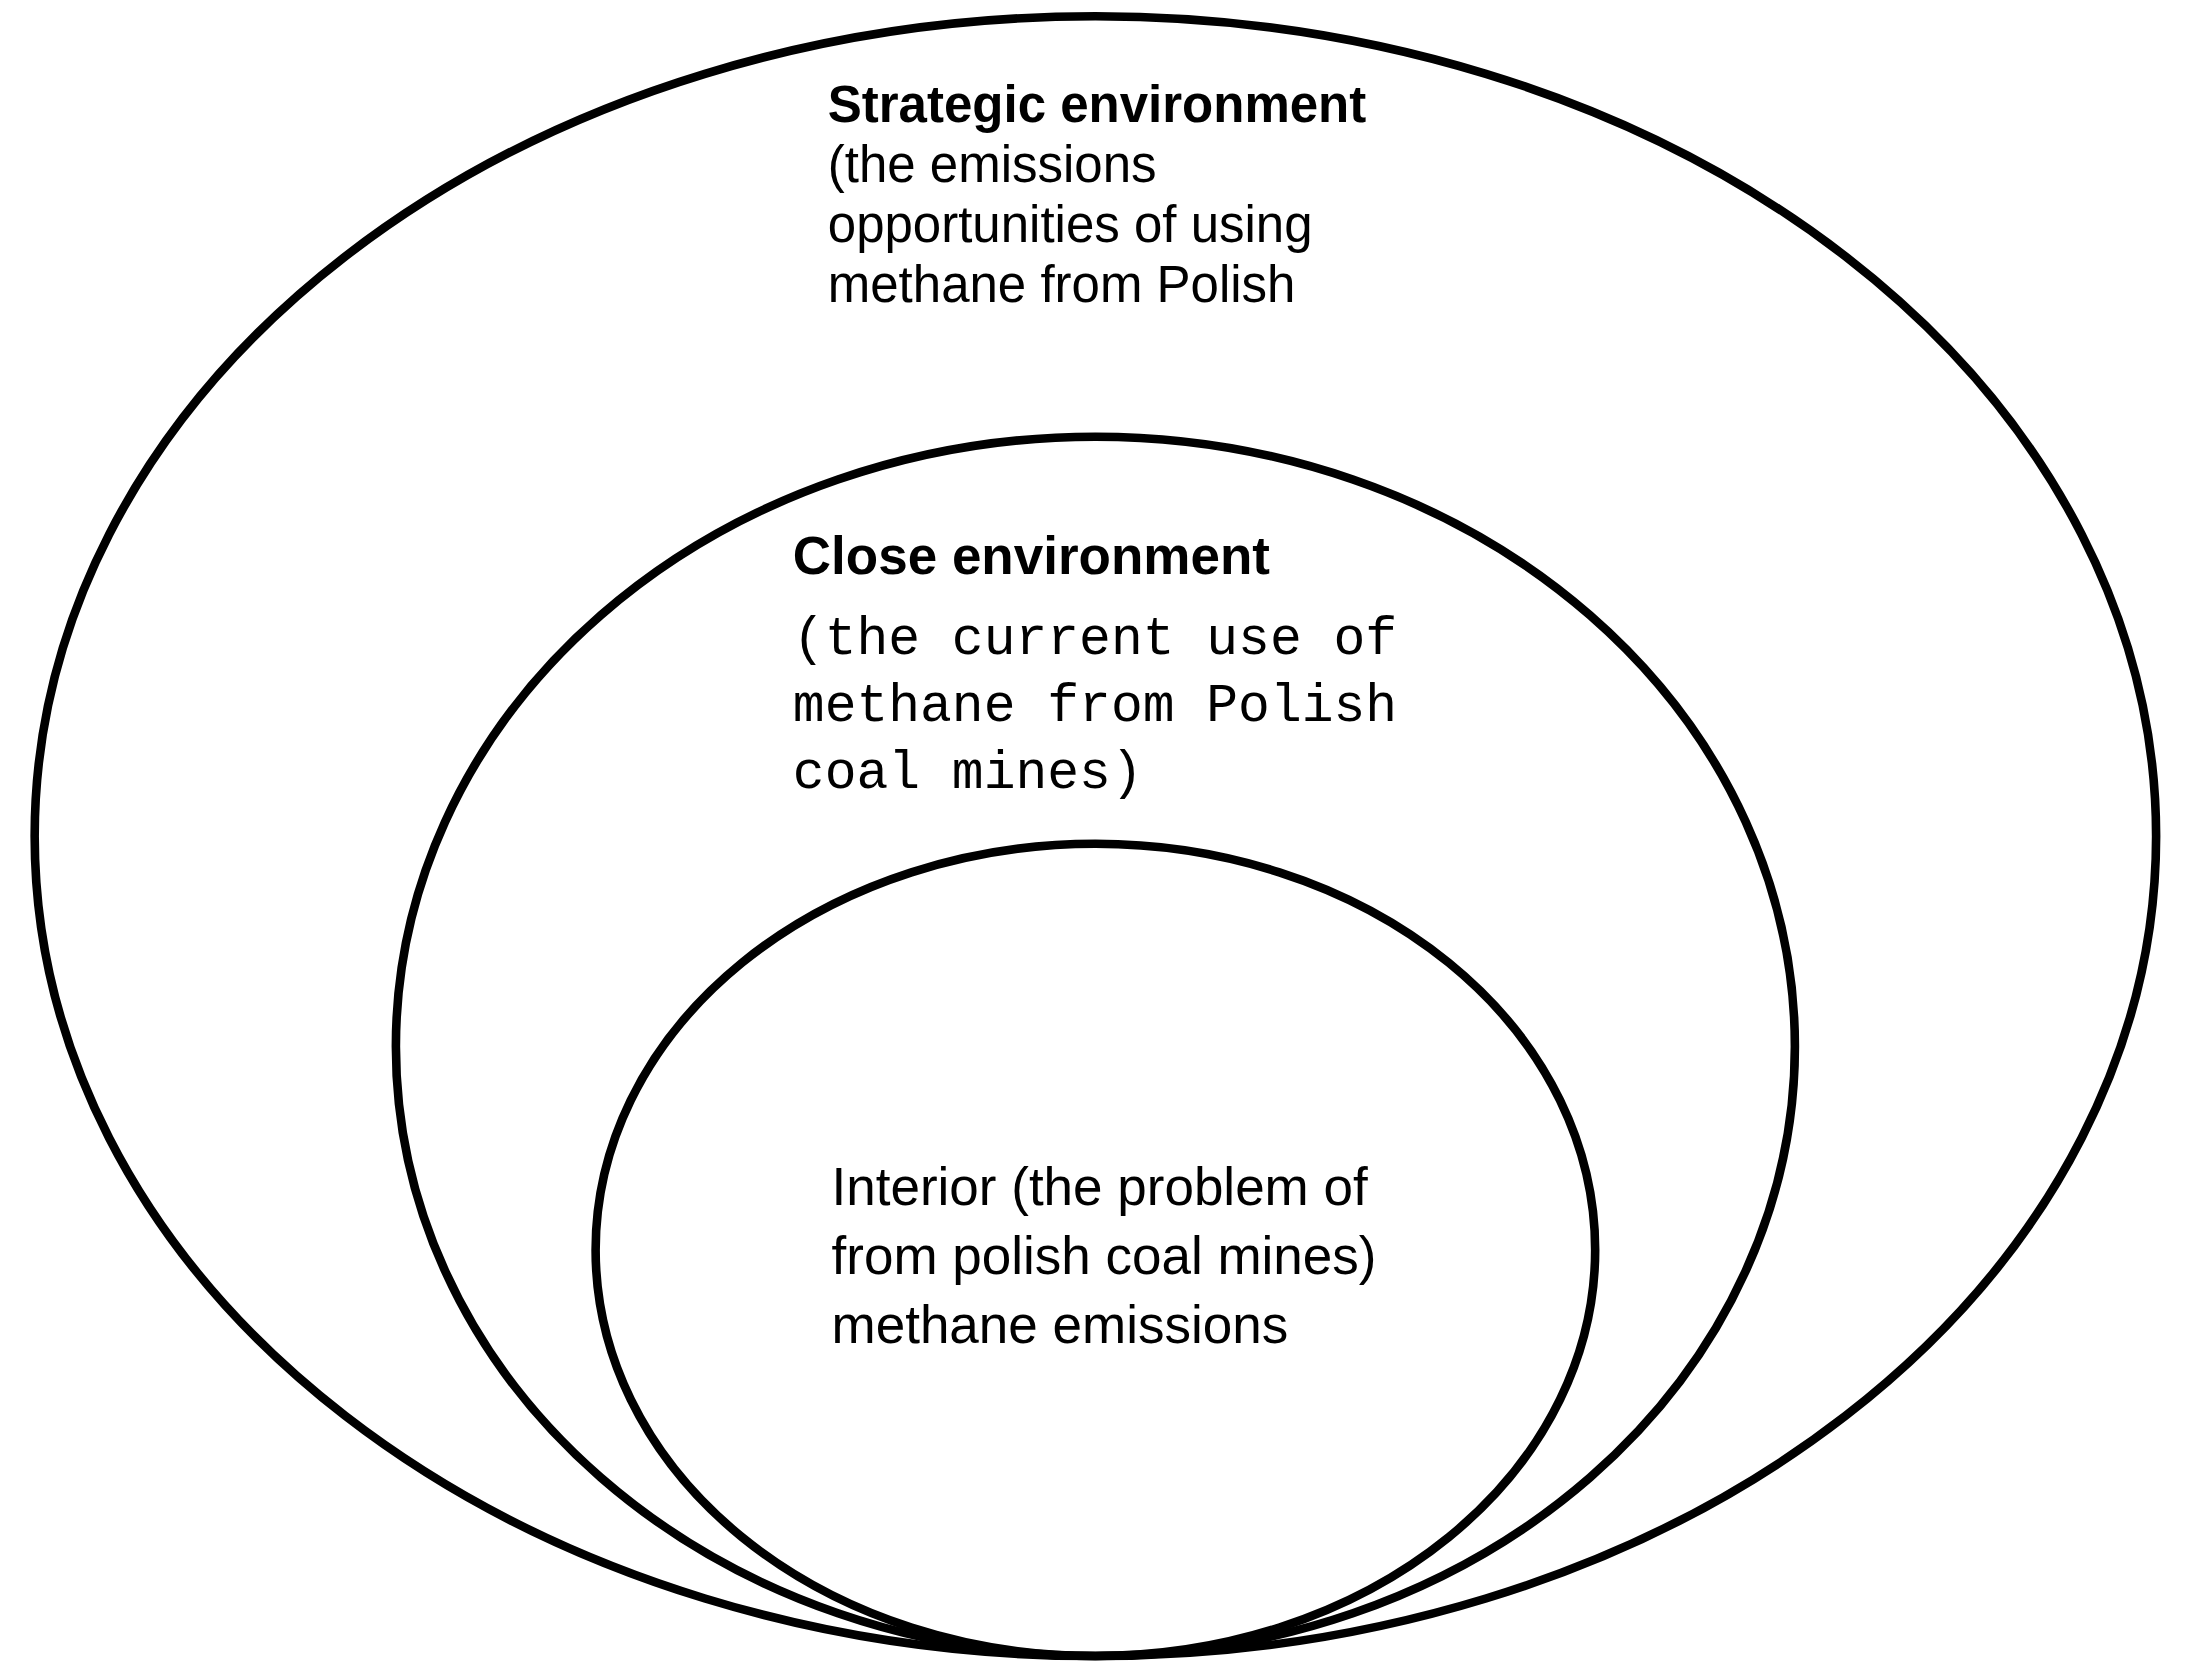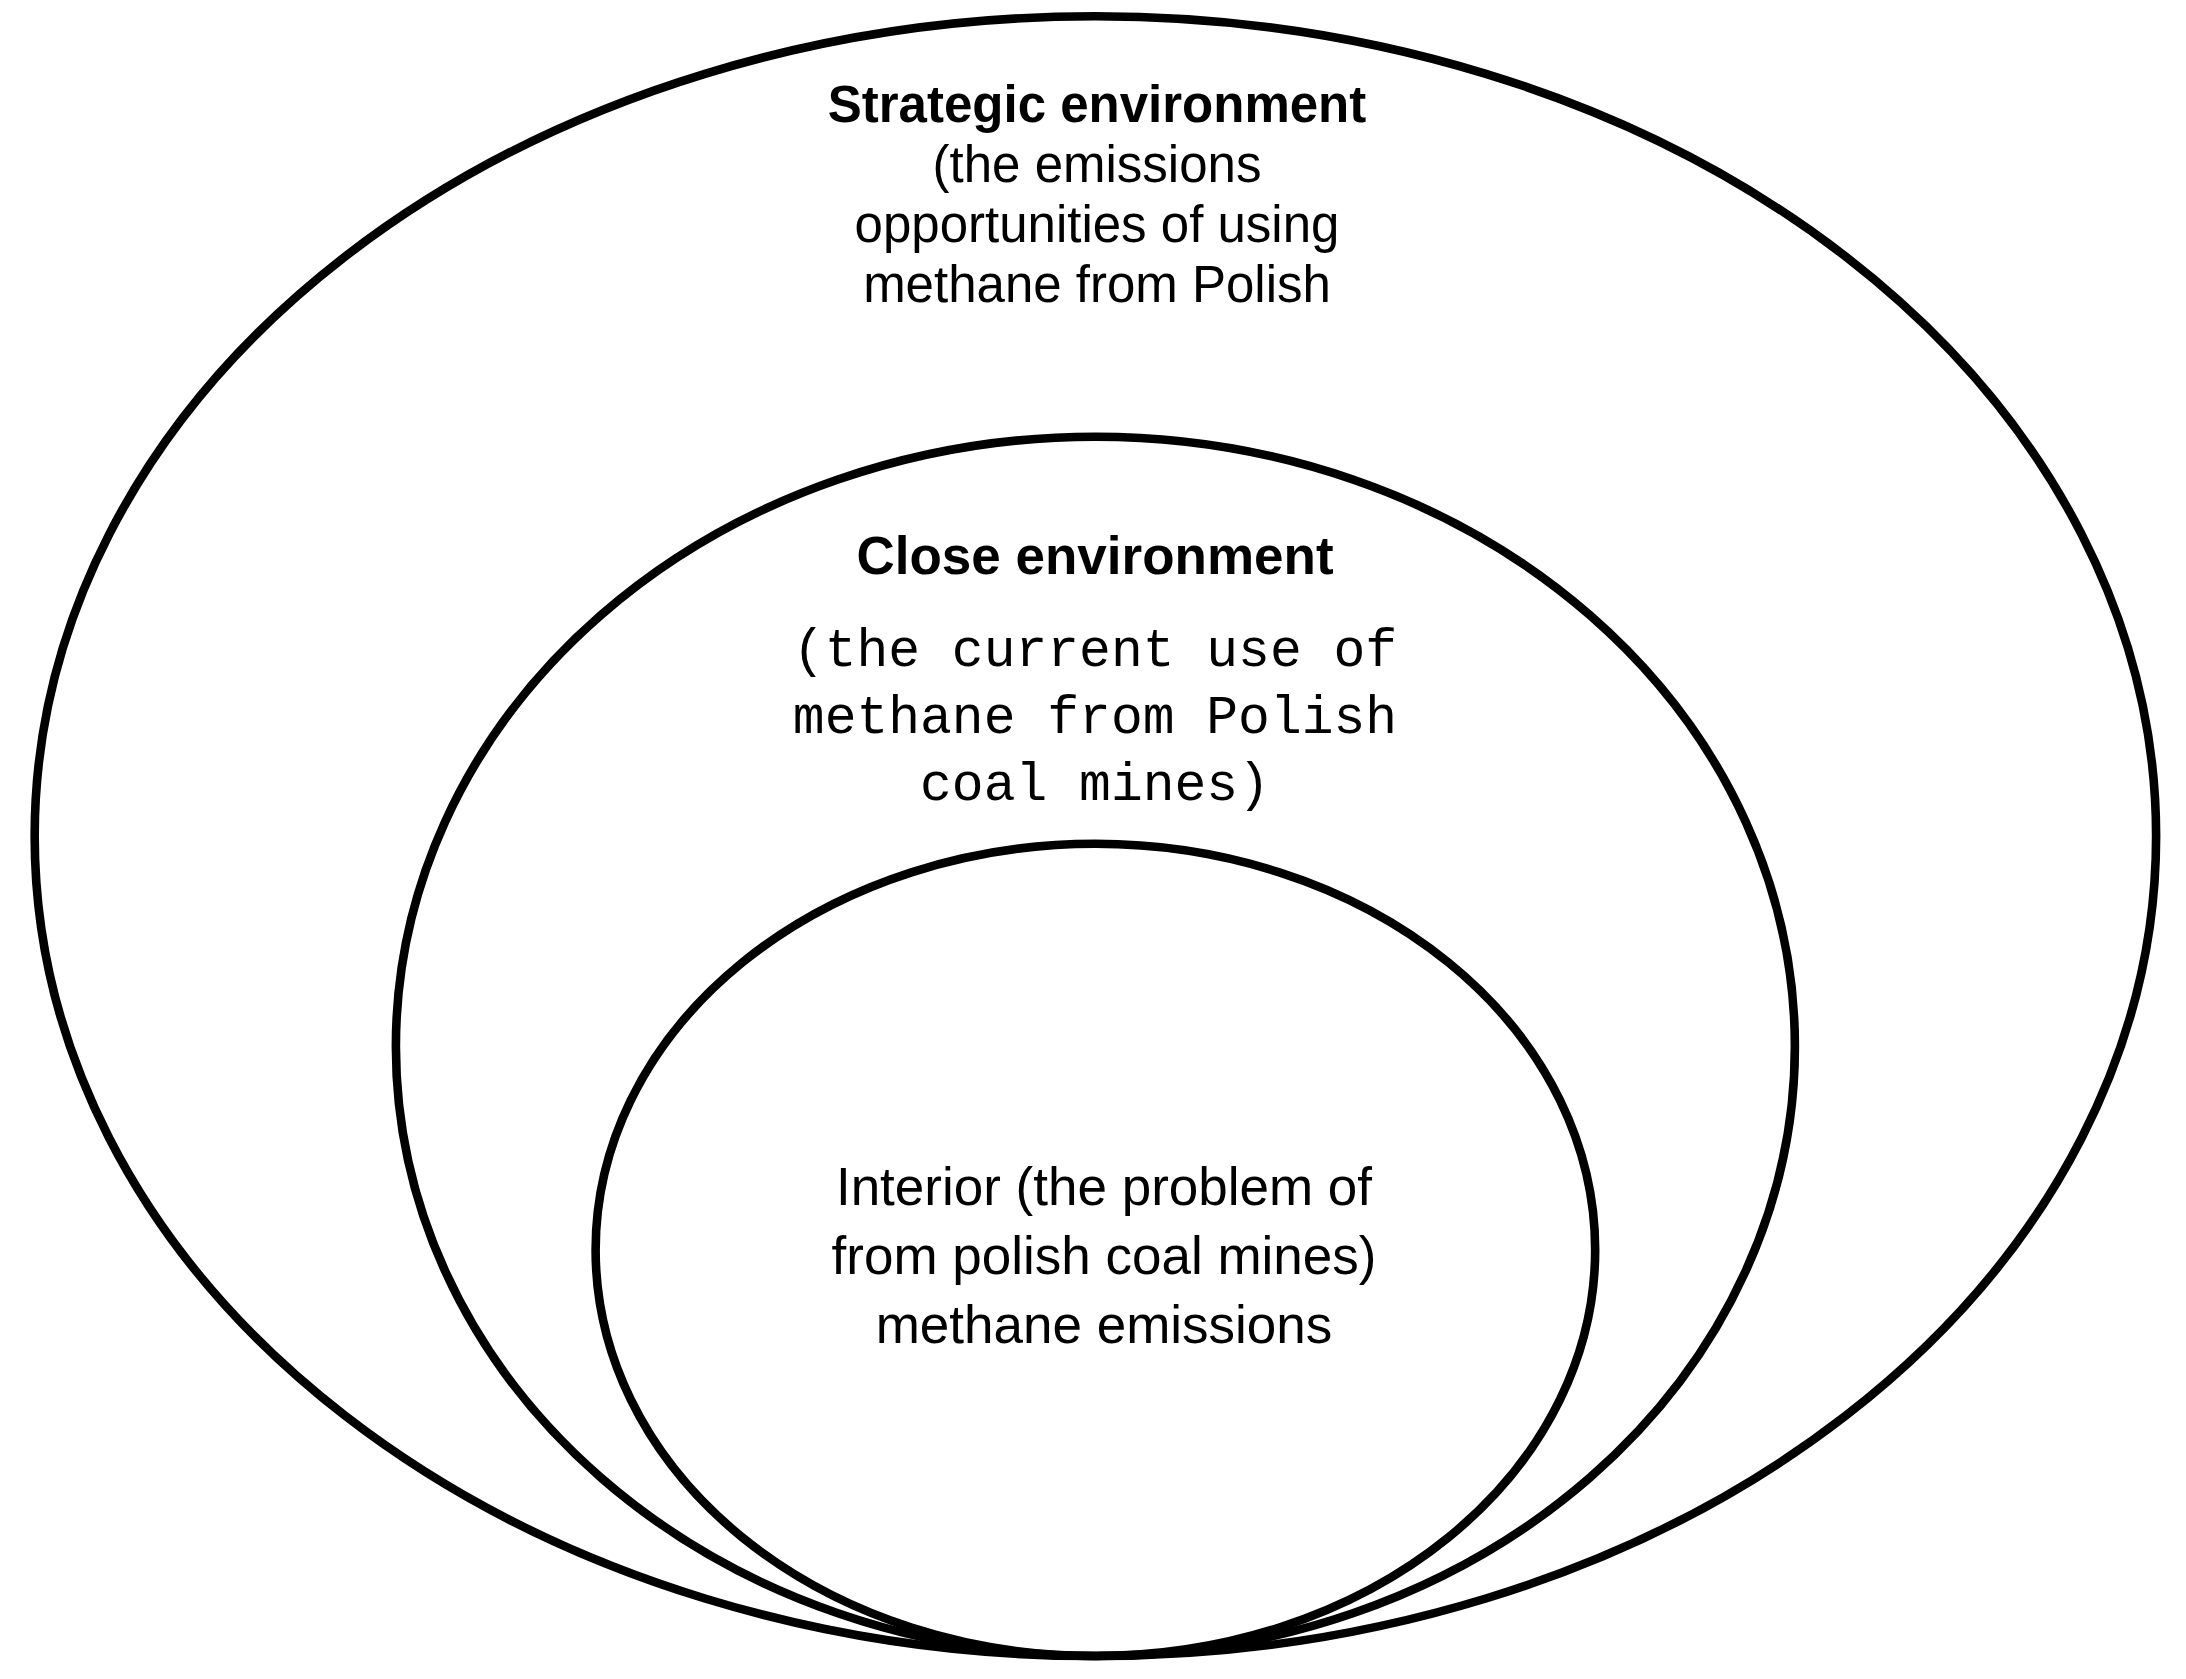--- a/index.html
+++ b/index.html
@@ -23,21 +23,21 @@
     width: 2186px;
     height: 1679px;
   }
   svg.rings ellipse {
     fill: none;
     stroke: #000000;
     stroke-width: 9;
   }
   .label {
     position: absolute;
-    text-align: center;
+    text-align: left;
     transform: translateX(-50%);
     white-space: nowrap;
   }
   .label .line {
     white-space: nowrap;
   }
   .bold {
     font-weight: normal;
   }
   
@@ -52,21 +52,21 @@
   }
   
   .close-label {
     left: 1095px;
     top: 527px;
     font-size: 53px;
     line-height: 57px;
   }
   .close-label .title {
     font-weight: bold;
-    margin-bottom: 35px;
+    margin-bottom: 23px;
   }
   .close-label .body .line {
     line-height: 67px;
     font-family: Liberation Mono, monospace;
   }
   
   .interior-label {
     left: 1104px;
     top: 1152px;
     font-size: 53px;

